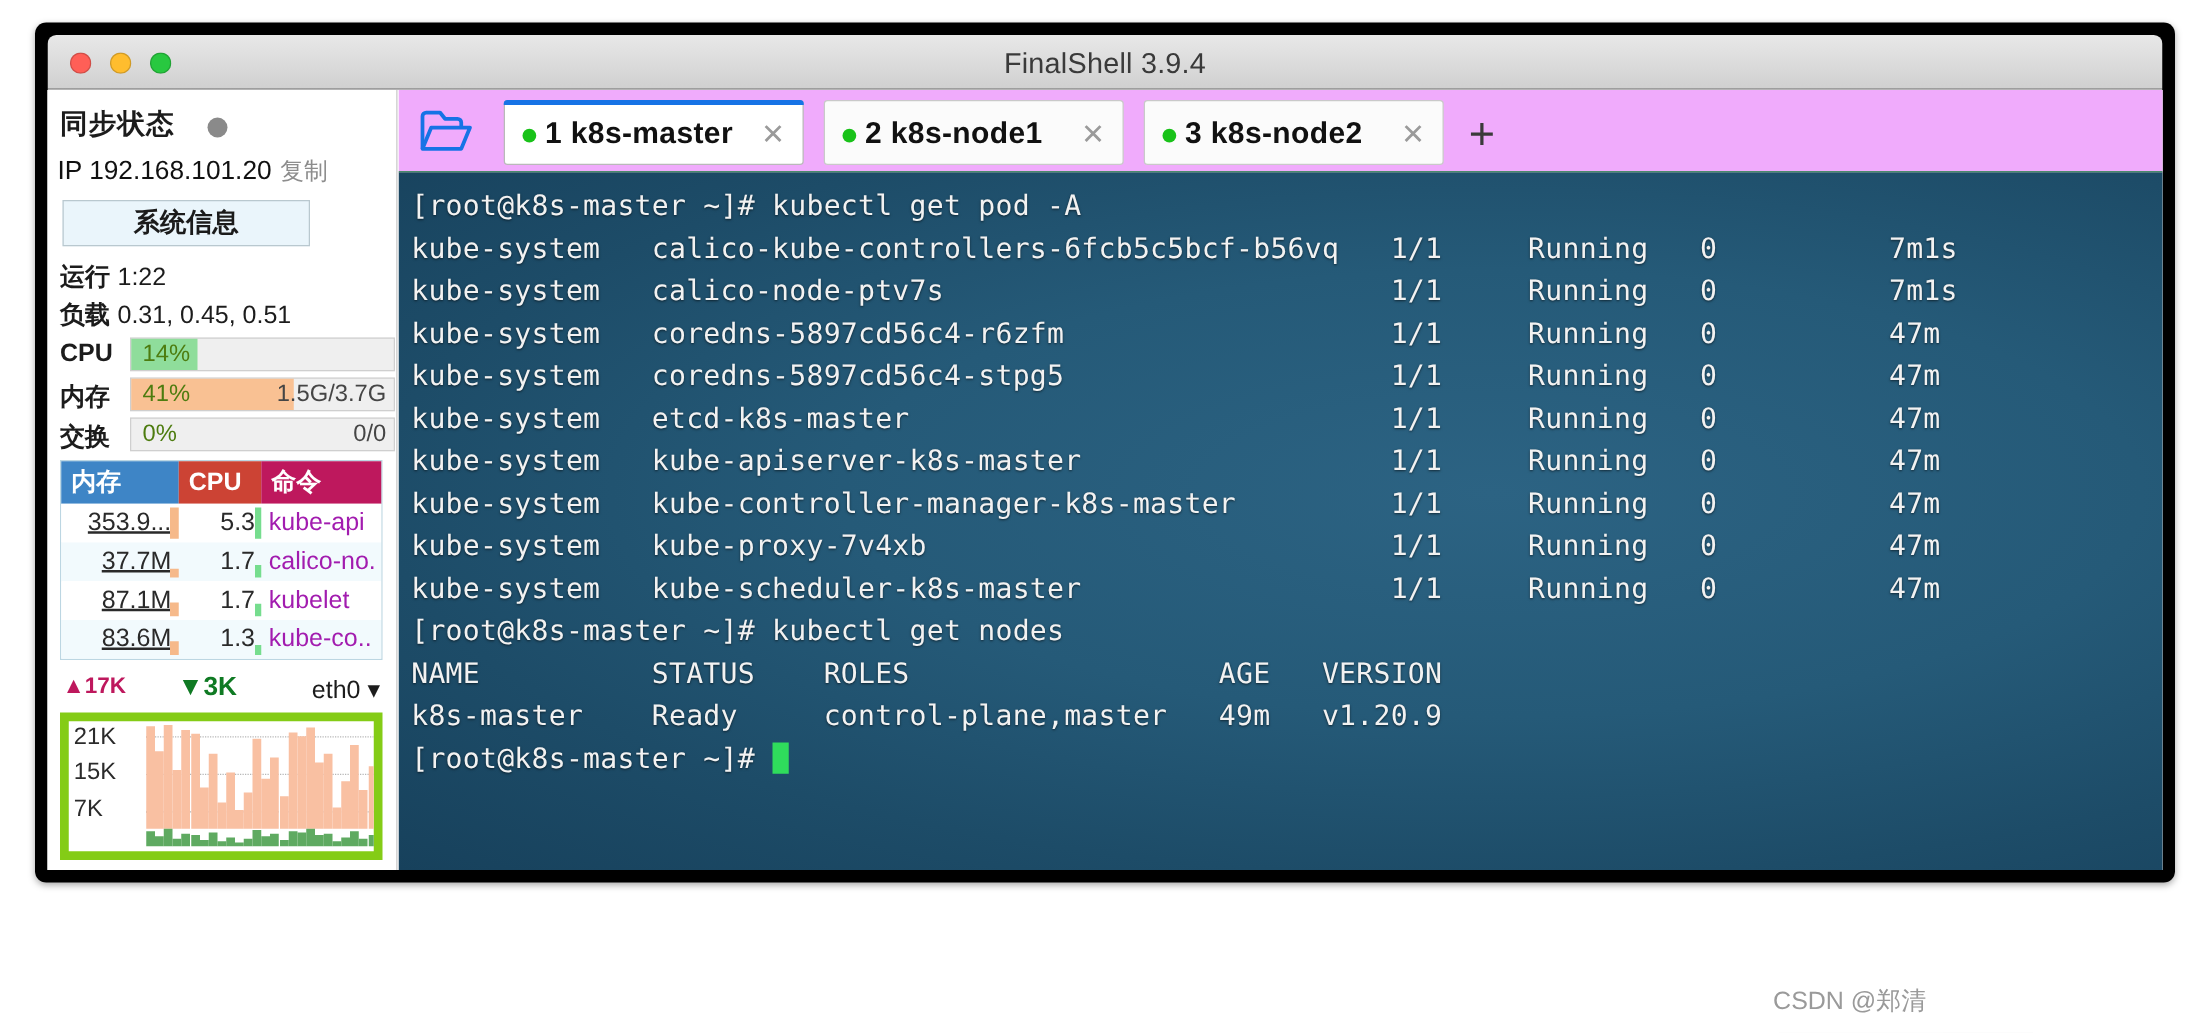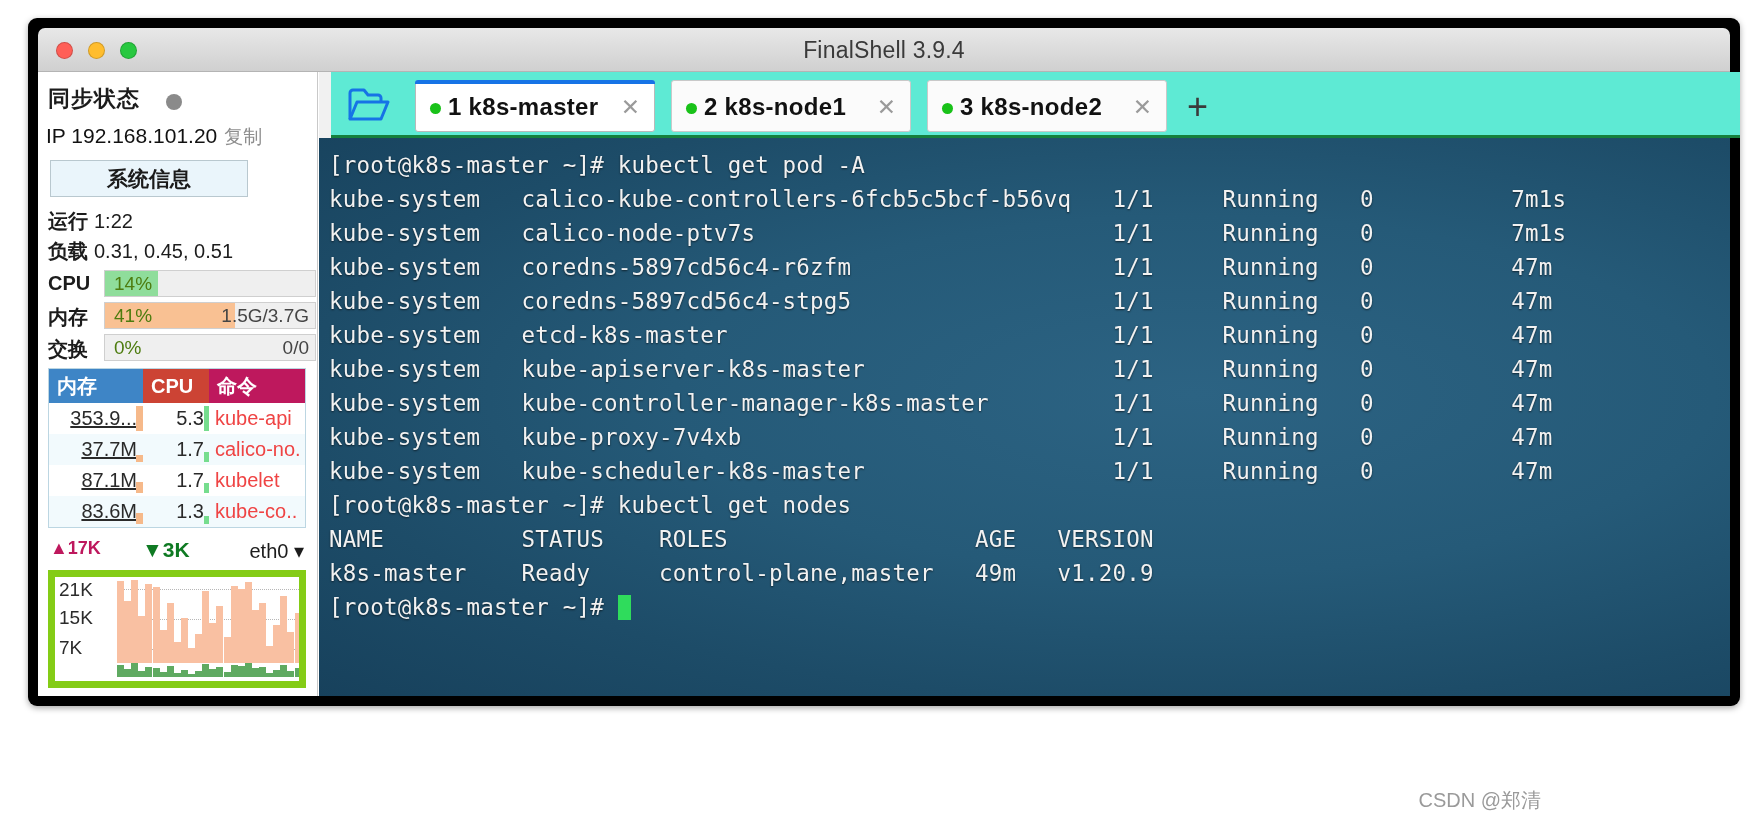--- a/index.html
+++ b/index.html
@@ -152,21 +152,21 @@
   .prow .pcpu {
     width: 66px; text-align: right; padding-right: 5px;
     font-size: 20px; line-height: 31px; color: #2a2a2a; position: relative;
   }
   .prow .pcpubar {
     position: absolute; right: 0; top: 3px; width: 5px; height: 25px;
     background: #76dd8e;
   }
   .prow .pcmd {
     flex: 1; padding-left: 6px; font-size: 20px; line-height: 31px;
-    color: #ef4444; white-space: nowrap; overflow: hidden;
+    color: #a21caf; white-space: nowrap; overflow: hidden;
   }
 
   
   #net-header { position: absolute; left: 12px; top: 466px; width: 258px; height: 26px; }
   #net-up {
     position: absolute; left: 0; top: 0;
     font-size: 18px; font-weight: 700; color: #be185d;
   }
   #net-down {
     position: absolute; left: 92px; top: 0;
@@ -206,24 +206,24 @@
     position: absolute; bottom: 0; width: 7px; background: #5faa61;
   }
 
   
   #rightpane {
     position: absolute; left: 281px; top: 0;
     width: 1411px; height: 624px;
     background: #f1f1f1;
   }
   #tabstrip {
-    position: absolute; left: 12px; top: 0;
+    position: absolute; left: 0; top: 0;
     width: 100%; height: 66px;
-    background: #5eead4;
-    border-bottom: 3px solid #15803d;
+    background: #f0abfc;
+    border-bottom: 1px solid #15803d;
   }
   #folder-icon {
     position: absolute; left: 16px; top: 14px;
     width: 44px; height: 38px;
   }
   .tab {
     position: absolute; top: 8px; height: 52px;
     background: #fbfbfb;
     border: 1px solid #c9c9c9;
     border-radius: 3px;

